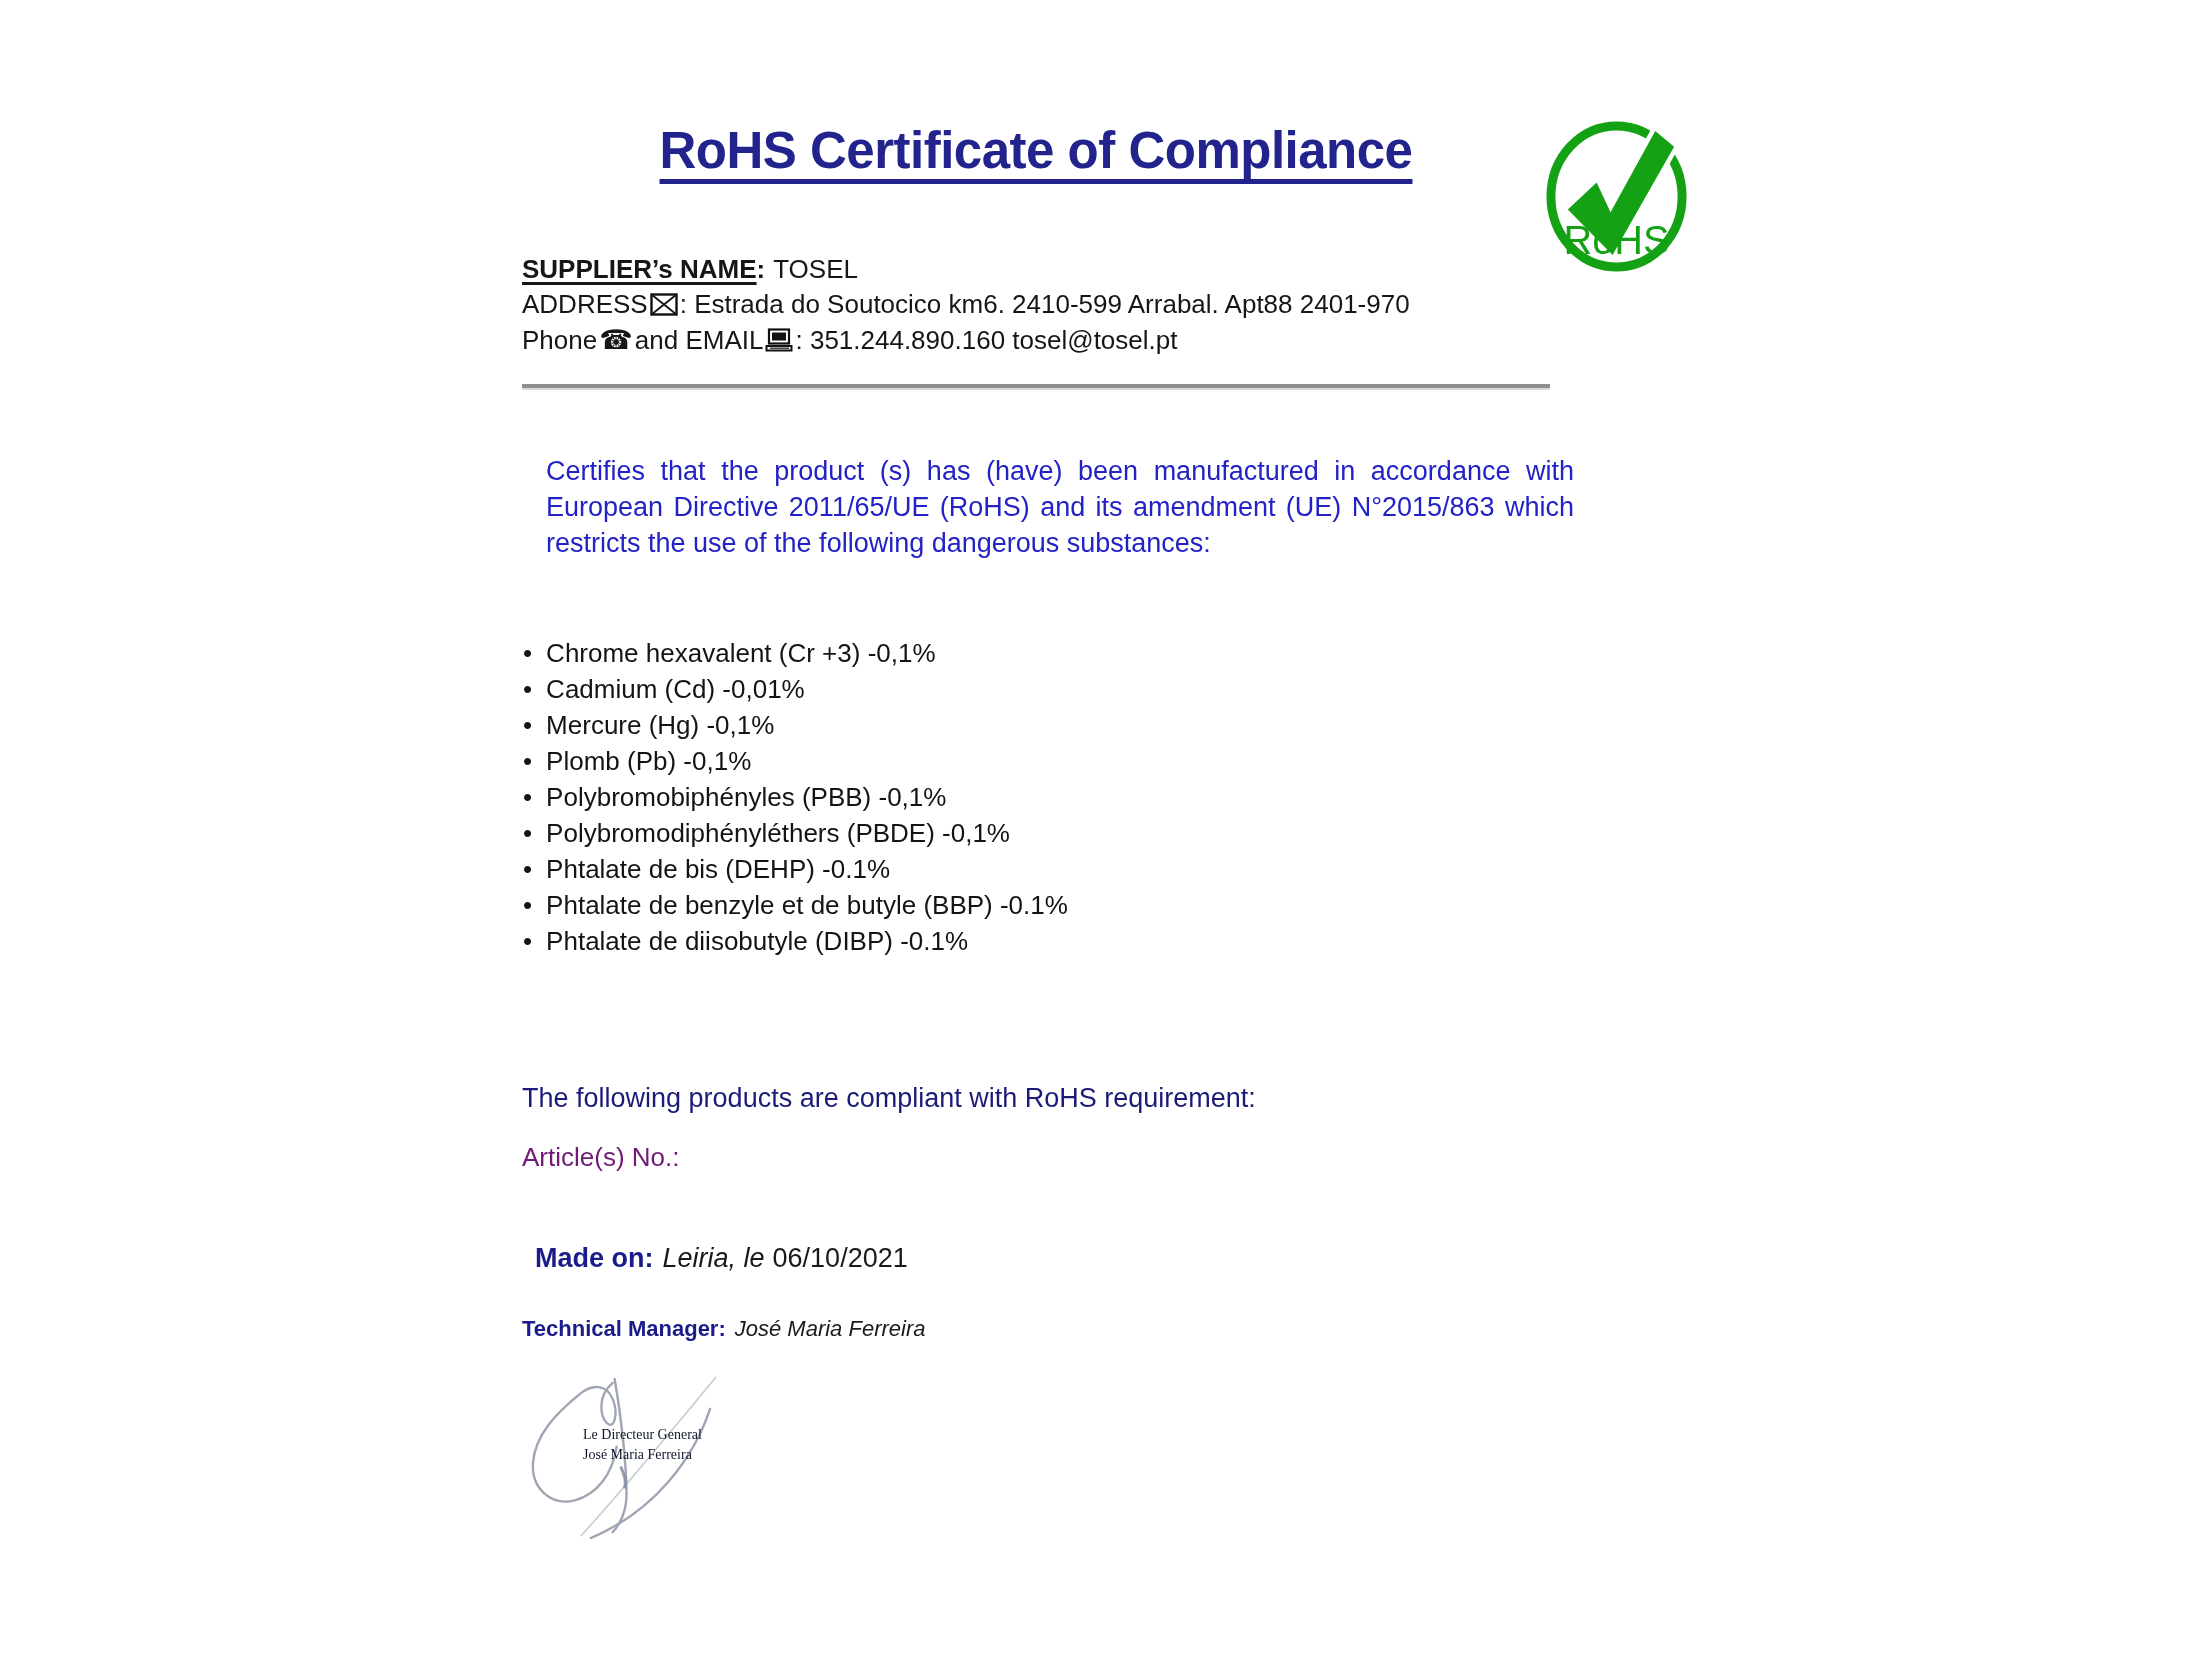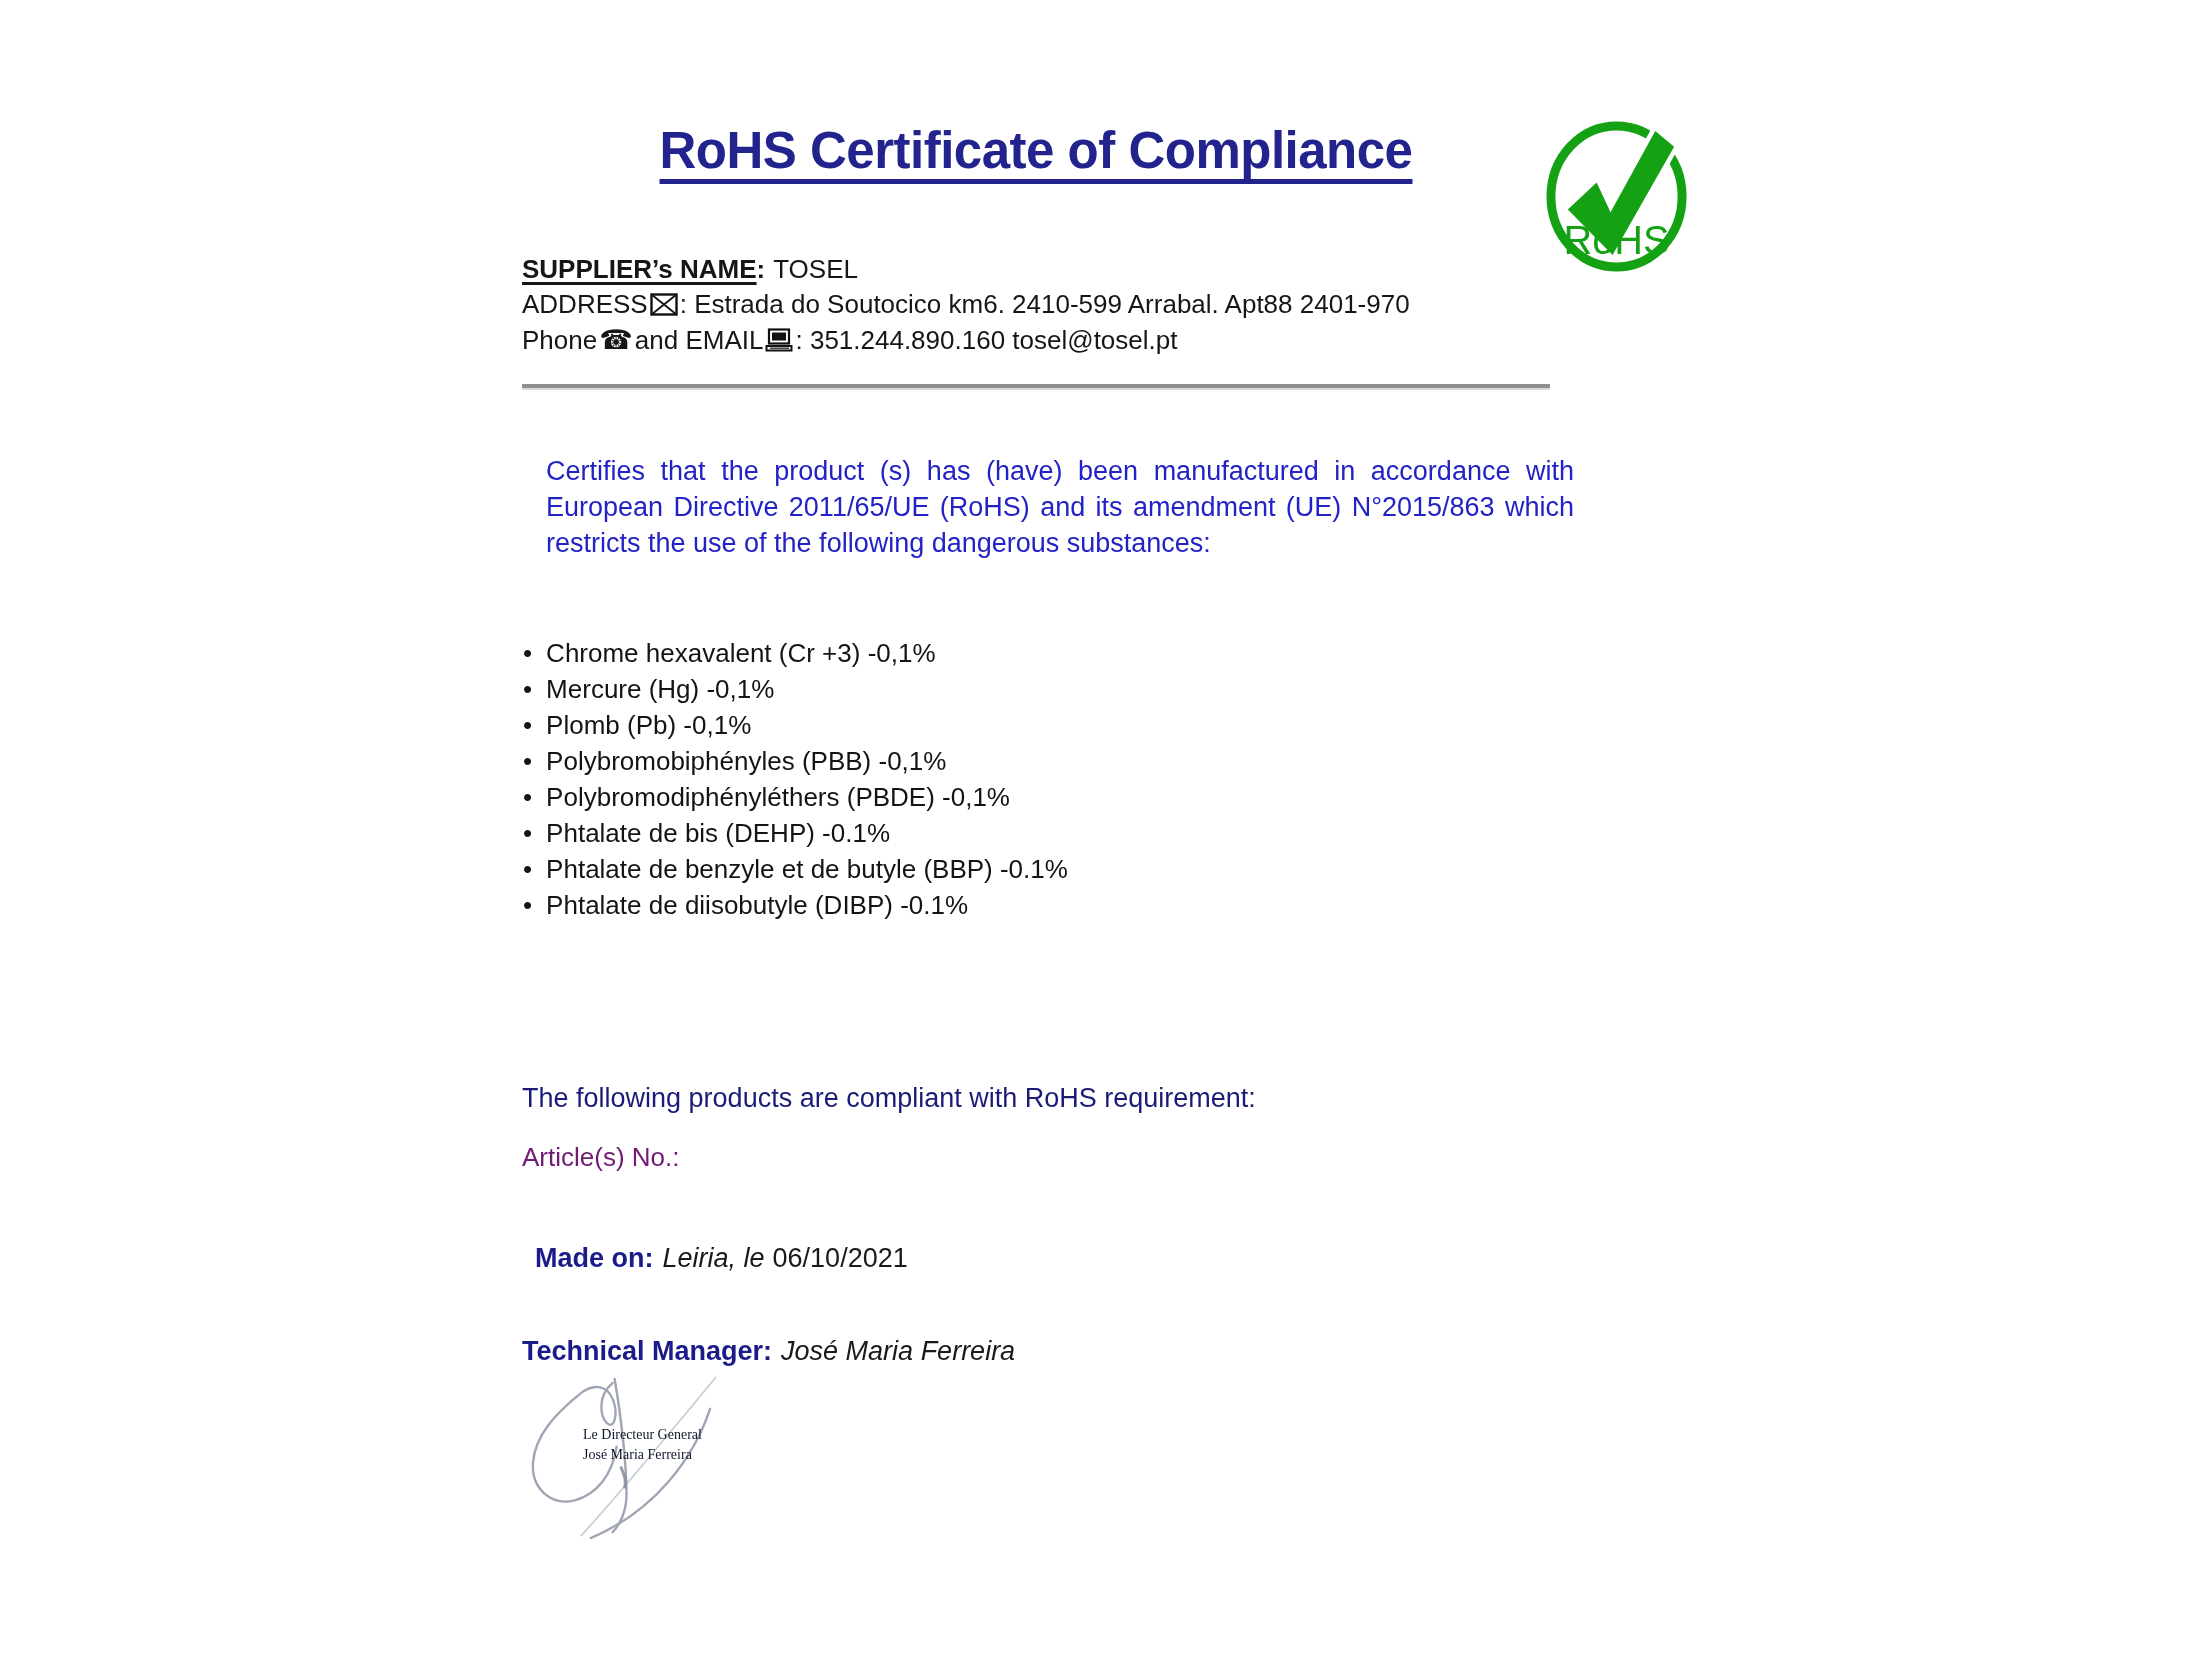--- a/index.html
+++ b/index.html
@@ -43,21 +43,21 @@
     text-align:justify;
     margin-left:24px;
   }
   
   .substances{position:absolute;left:523px;top:635px;font-size:26px;line-height:36px;color:#141414;}
   .substances .row::before{content:"\2022";margin-right:14px;}
   
   .compliance{position:absolute;left:522px;top:1083px;font-size:27px;color:#1B1B78;}
   .articles{position:absolute;left:522px;top:1142px;font-size:26px;color:#701a75;}
   .made-on{position:absolute;left:535px;top:1243px;font-size:27px;}
-  .manager{position:absolute;left:522px;top:1316px;font-size:27px;margin-top:20px;}
+  .manager{position:absolute;left:522px;top:1316px;font-size:22px;}
   .navy-bold{font-weight:bold;color:#1B1B8A;}
   .italic{font-style:italic;color:#1a1a1a;margin-left:9px;}
   .plain{color:#1a1a1a;margin-left:8px;}
   
   .sig-svg{position:absolute;left:525px;top:1371px;width:213px;height:189px;z-index:1;}
   .sig-caption{
     position:absolute;left:583px;top:1425px;z-index:2;
     font-family:"Liberation Serif", serif;
     font-size:14px;line-height:20px;color:#0f172a;
   }
@@ -96,20 +96,21 @@
         </svg><span>: 351.244.890.160 tosel@tosel.pt</span>
     </div>
   </div>
 
   <div class="rule"></div>
 
   <div class="certify">Certifies that the product (s) has (have) been manufactured in accordance with European Directive 2011/65/UE (RoHS) and its amendment (UE) N°2015/863 which restricts the use of the following dangerous substances:</div>
 
   <div class="substances">
     <div class="row">Chrome hexavalent (Cr +3) -0,1%</div>
+    <div class="row">Cadmium (Cd) -0,01%</div>
     <div class="row">Mercure (Hg) -0,1%</div>
     <div class="row">Plomb (Pb) -0,1%</div>
     <div class="row">Polybromobiphényles (PBB) -0,1%</div>
     <div class="row">Polybromodiphényléthers (PBDE) -0,1%</div>
     <div class="row">Phtalate de bis (DEHP) -0.1%</div>
     <div class="row">Phtalate de benzyle et de butyle (BBP) -0.1%</div>
     <div class="row">Phtalate de diisobutyle (DIBP) -0.1%</div>
   </div>
 
   <div class="compliance">The following products are compliant with RoHS requirement:</div>

